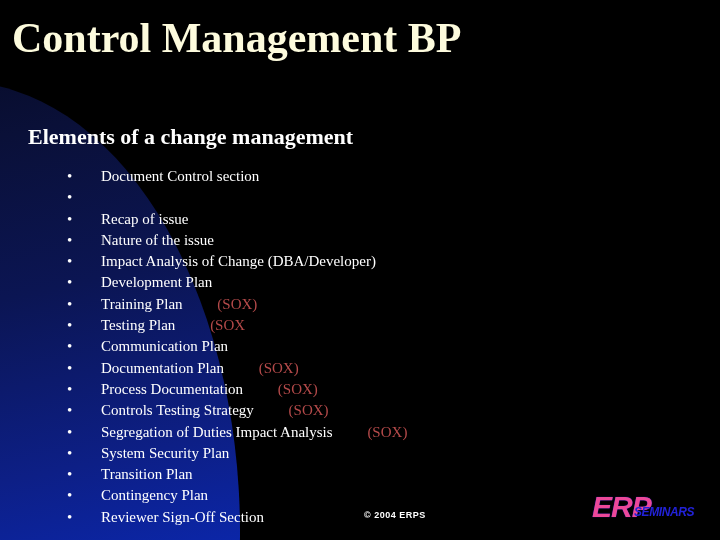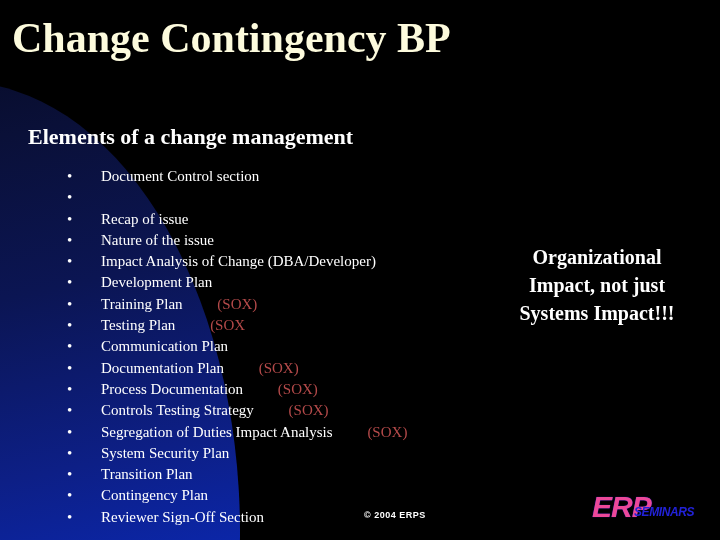--- a/index.html
+++ b/index.html
@@ -164,21 +164,21 @@
     color: #2222d8;
   }
 </style>
 </head>
 <body>
 
 <div id="slide">
 
   <div id="bg-ellipse"></div>
 
-  <div id="title">Change Contingency BP</div>
+  <div id="title">Control Management BP</div>
 
   <div id="heading">
     <span class="l1">Elements of a change management</span>
   </div>
 
   <ul id="bullets">
       <li><span class="dot">•</span><span class="txt">Document Control section</span></li>
       <li><span class="dot">•</span></li>
       <li><span class="dot">•</span><span class="txt">Recap of issue</span></li>
       <li><span class="dot">•</span><span class="txt">Nature of the issue</span></li>
@@ -190,25 +190,20 @@
       <li><span class="dot">•</span><span class="txt">Documentation Plan </span><span class="sox">(SOX)</span></li>
       <li><span class="dot">•</span><span class="txt">Process Documentation </span><span class="sox">(SOX)</span></li>
       <li><span class="dot">•</span><span class="txt">Controls Testing Strategy </span><span class="sox">(SOX)</span></li>
       <li><span class="dot">•</span><span class="txt">Segregation of Duties Impact Analysis </span><span class="sox">(SOX)</span></li>
       <li><span class="dot">•</span><span class="txt">System Security Plan</span></li>
       <li><span class="dot">•</span><span class="txt">Transition Plan</span></li>
       <li><span class="dot">•</span><span class="txt">Contingency Plan</span></li>
       <li><span class="dot">•</span><span class="txt">Reviewer Sign-Off Section</span></li>
     </ul>
 
-  <div id="callout">
-    <span>Organizational</span>
-    <span>Impact, not just</span>
-    <span>Systems Impact!!!</span>
-  </div>
 
   <div id="copyright">© 2004 ERPS</div>
 
   <div id="logo">
     <span class="erp">ERP</span>
     <span class="seminars">SEMINARS</span>
   </div>
 
 </div>
 

